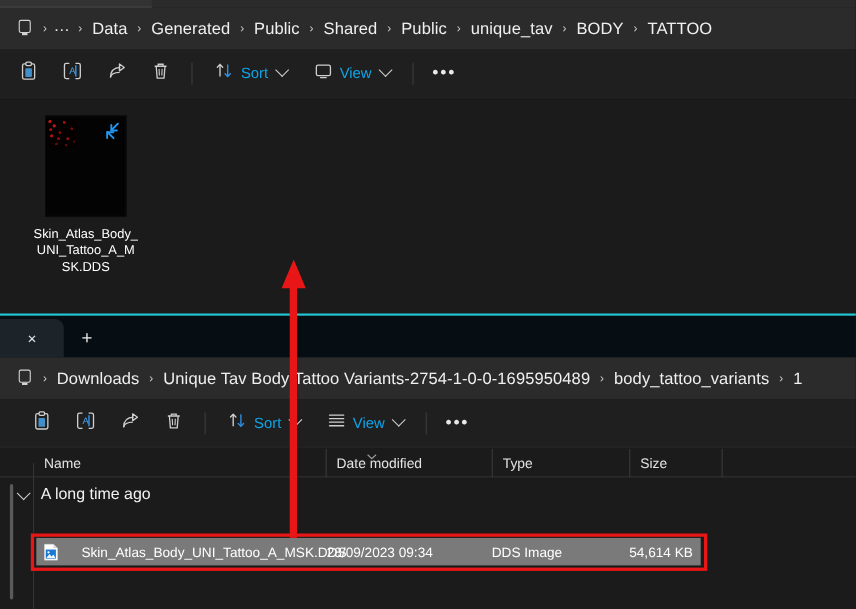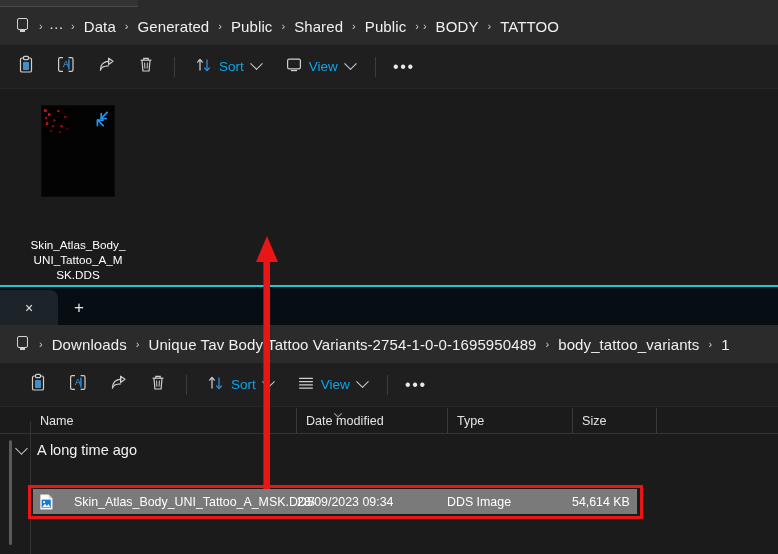--- a/index.html
+++ b/index.html
@@ -149,21 +149,20 @@
     height: 196px;
     background: #1b1b1b;
   }
   .thumb-item {
     position: absolute;
     left: 14px; top: 16px;
     width: 128px;
     display: flex;
     flex-direction: column;
     align-items: center;
-    gap: 32px;
   }
   .thumb-box {
     width: 74px; height: 92px;
     background: #030303;
     position: relative;
     overflow: hidden;
     border: 1px solid #0a0a0a;
     box-sizing: border-box;
   }
   .thumb-noise {
@@ -374,20 +373,21 @@
       <span class="crumb">Data</span>
       <span class="crumb-sep">›</span>
       <span class="crumb">Generated</span>
       <span class="crumb-sep">›</span>
       <span class="crumb">Public</span>
       <span class="crumb-sep">›</span>
       <span class="crumb">Shared</span>
       <span class="crumb-sep">›</span>
       <span class="crumb">Public</span>
       <span class="crumb-sep">›</span>
+      <span class="crumb">unique_tav</span>
       <span class="crumb-sep">›</span>
       <span class="crumb">BODY</span>
       <span class="crumb-sep">›</span>
       <span class="crumb">TATTOO</span>
     </div>
 
     <div class="toolbar" style="top:45px;">
       <div style="width:6px;"></div>
       <div class="tb-btn">
         <span>

